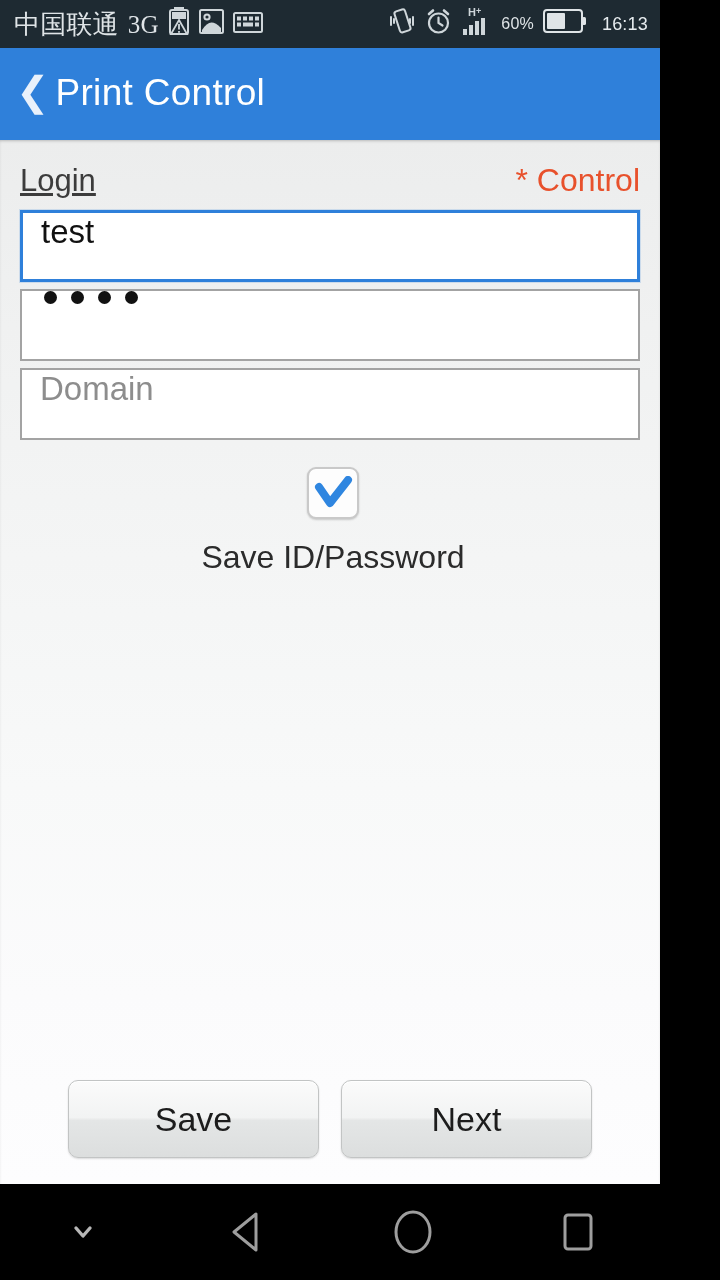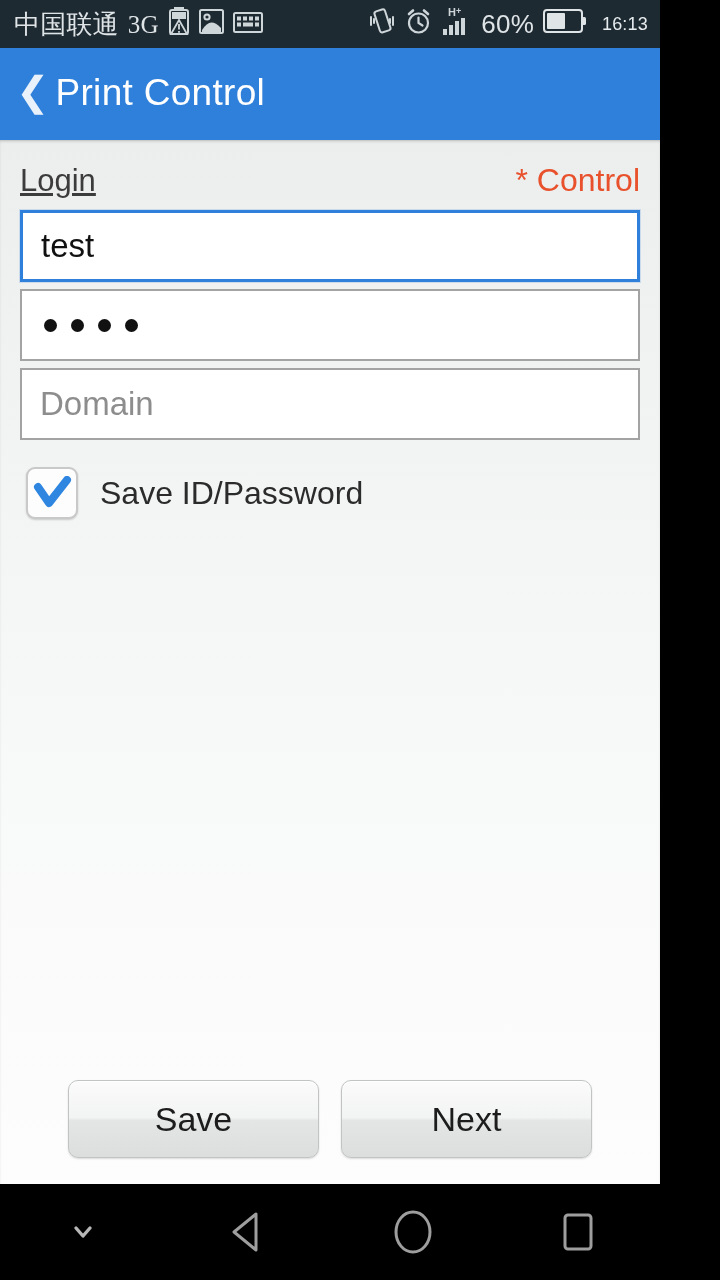--- a/index.html
+++ b/index.html
@@ -53,21 +53,21 @@
     font-family: "DejaVu Sans", sans-serif;
     line-height: 1;
   }
   .net3g {
     font-size: 25px;
     line-height: 1;
     font-family: Liberation Serif, serif;
   }
   .sb-ico { display: block; }
   .pct {
-    font-size: 26px;
+    font-size: 16px;
     line-height: 1;
     margin-left: 1px;
   }
   .clock {
     font-size: 18px;
     line-height: 1;
     margin-left: 6px;
     color: #e7ecef;
   }
 
@@ -135,21 +135,21 @@
     color: #e8512c;
     line-height: 1;
   }
 
   .field {
     height: 72px;
     box-sizing: border-box;
     background: #ffffff;
     border: 2px solid #a3a3a3;
     display: flex;
-    align-items: center;
+    align-items: flex-start;
     padding: 0 18px;
     margin-bottom: 7px;
     font-size: 33px;
     color: #111;
   }
   .field.focused {
     border: 3px solid #2f80da;
     box-shadow: 0 0 0 1px rgba(47,128,218,.18);
   }
   .field .ph {
@@ -169,20 +169,21 @@
     background: #111;
   }
 
   .checkrow {
     display: flex;
     align-items: center;
     gap: 22px;
     margin-top: 20px;
     padding-left: 6px;
     cursor: pointer;
+    flex-direction: column;
   }
   .checkbox {
     width: 52px;
     height: 52px;
     box-sizing: border-box;
     border-radius: 9px;
     background: #fdfdfd;
     border: 2px solid #c9c9c9;
     box-shadow: 0 1px 2px rgba(0,0,0,.18), inset 0 1px 0 #fff;
     display: flex;

